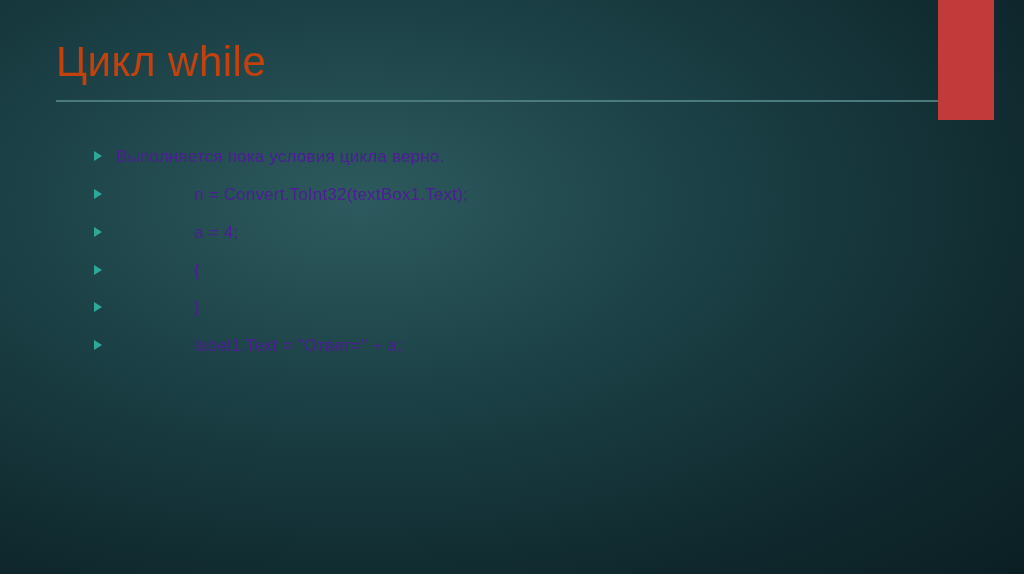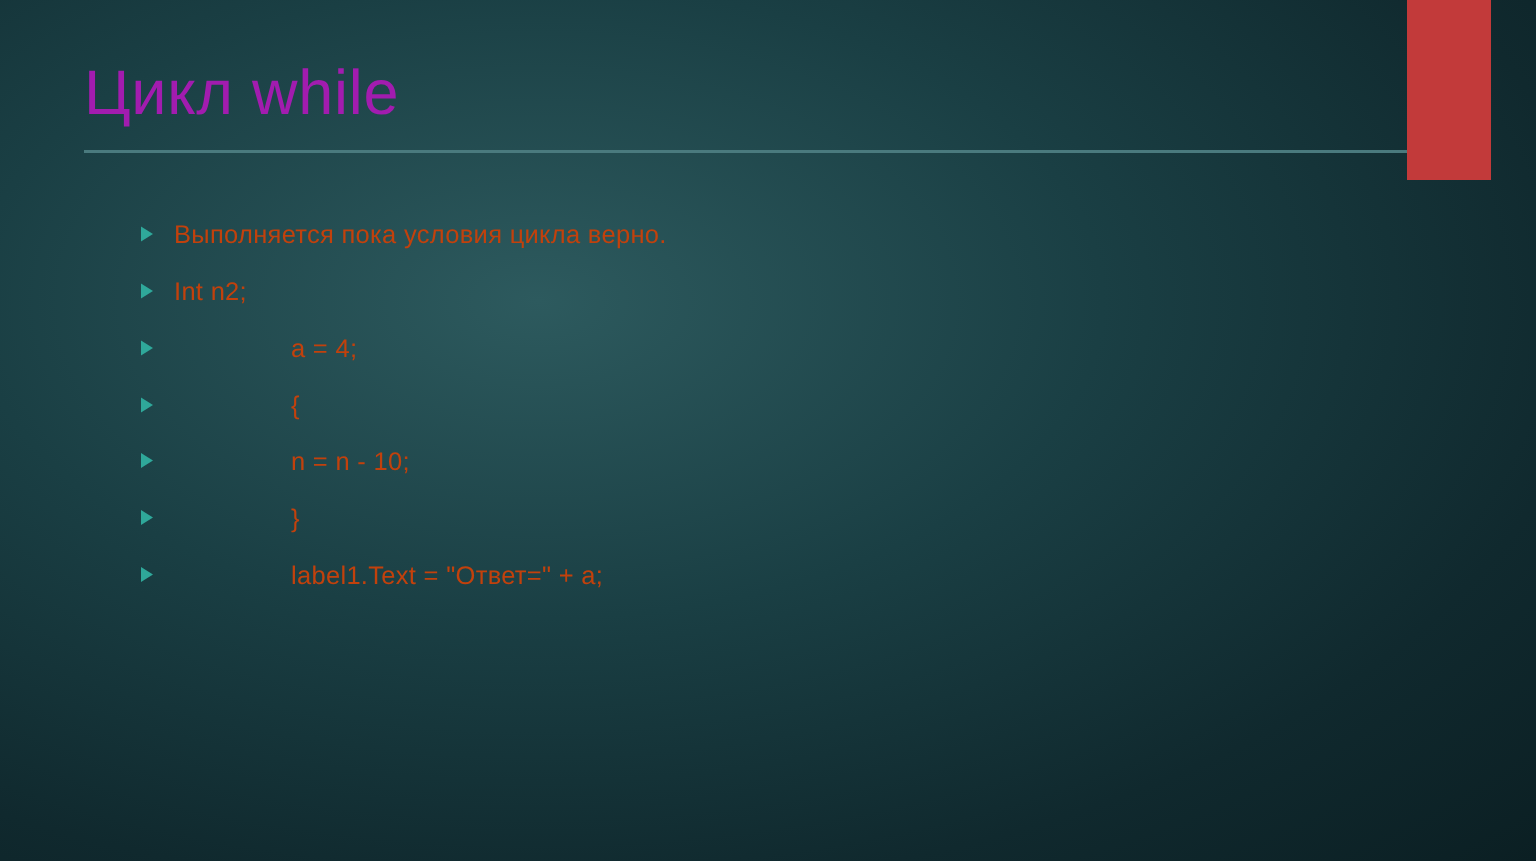--- a/index.html
+++ b/index.html
@@ -17,40 +17,40 @@
     width: 56px;
     height: 120px;
     background: #c23a3a;
   }
   .slide {
     padding: 38px 56px 0 56px;
   }
   .title {
     font-size: 42px;
     font-weight: 300;
-    color: #a21caf;
+    color: #c2410c;
     letter-spacing: 0.5px;
     margin-bottom: 14px;
   }
   .underline {
     height: 2px;
     width: 890px;
     background: #4a7a7e;
     margin-bottom: 42px;
   }
   .bullets {
     list-style: none;
     padding-left: 38px;
   }
   .bullets li {
     position: relative;
     font-size: 17px;
     font-weight: 300;
     line-height: 1.55;
-    color: #c2410c;
+    color: #4c1d95;
     padding-left: 22px;
     margin-bottom: 11.5px;
     letter-spacing: 0.2px;
   }
   .bullets li::before {
     content: "";
     position: absolute;
     left: 0;
     top: 7px;
     width: 0;
@@ -64,20 +64,19 @@
 </head>
 <body>
 
 <div class="accent-bar"></div>
 
 <div class="slide">
   <h1 class="title">Цикл while</h1>
   <div class="underline"></div>
   <ul class="bullets">
     <li><span>Выполняется пока условия цикла  верно.</span></li>
-    <li><span>Int n2;</span></li>
+    <li><span class="indent"></span><span>n = Convert.ToInt32(textBox1.Text);</span></li>
     <li><span class="indent"></span><span>a = 4;</span></li>
     <li><span class="indent"></span><span>{</span></li>
-    <li><span class="indent"></span><span>n = n - 10;</span></li>
     <li><span class="indent"></span><span>}</span></li>
     <li><span class="indent"></span><span>label1.Text = "Ответ=" + a;</span></li>
   </ul>
 </div>
 
 </body></html>

